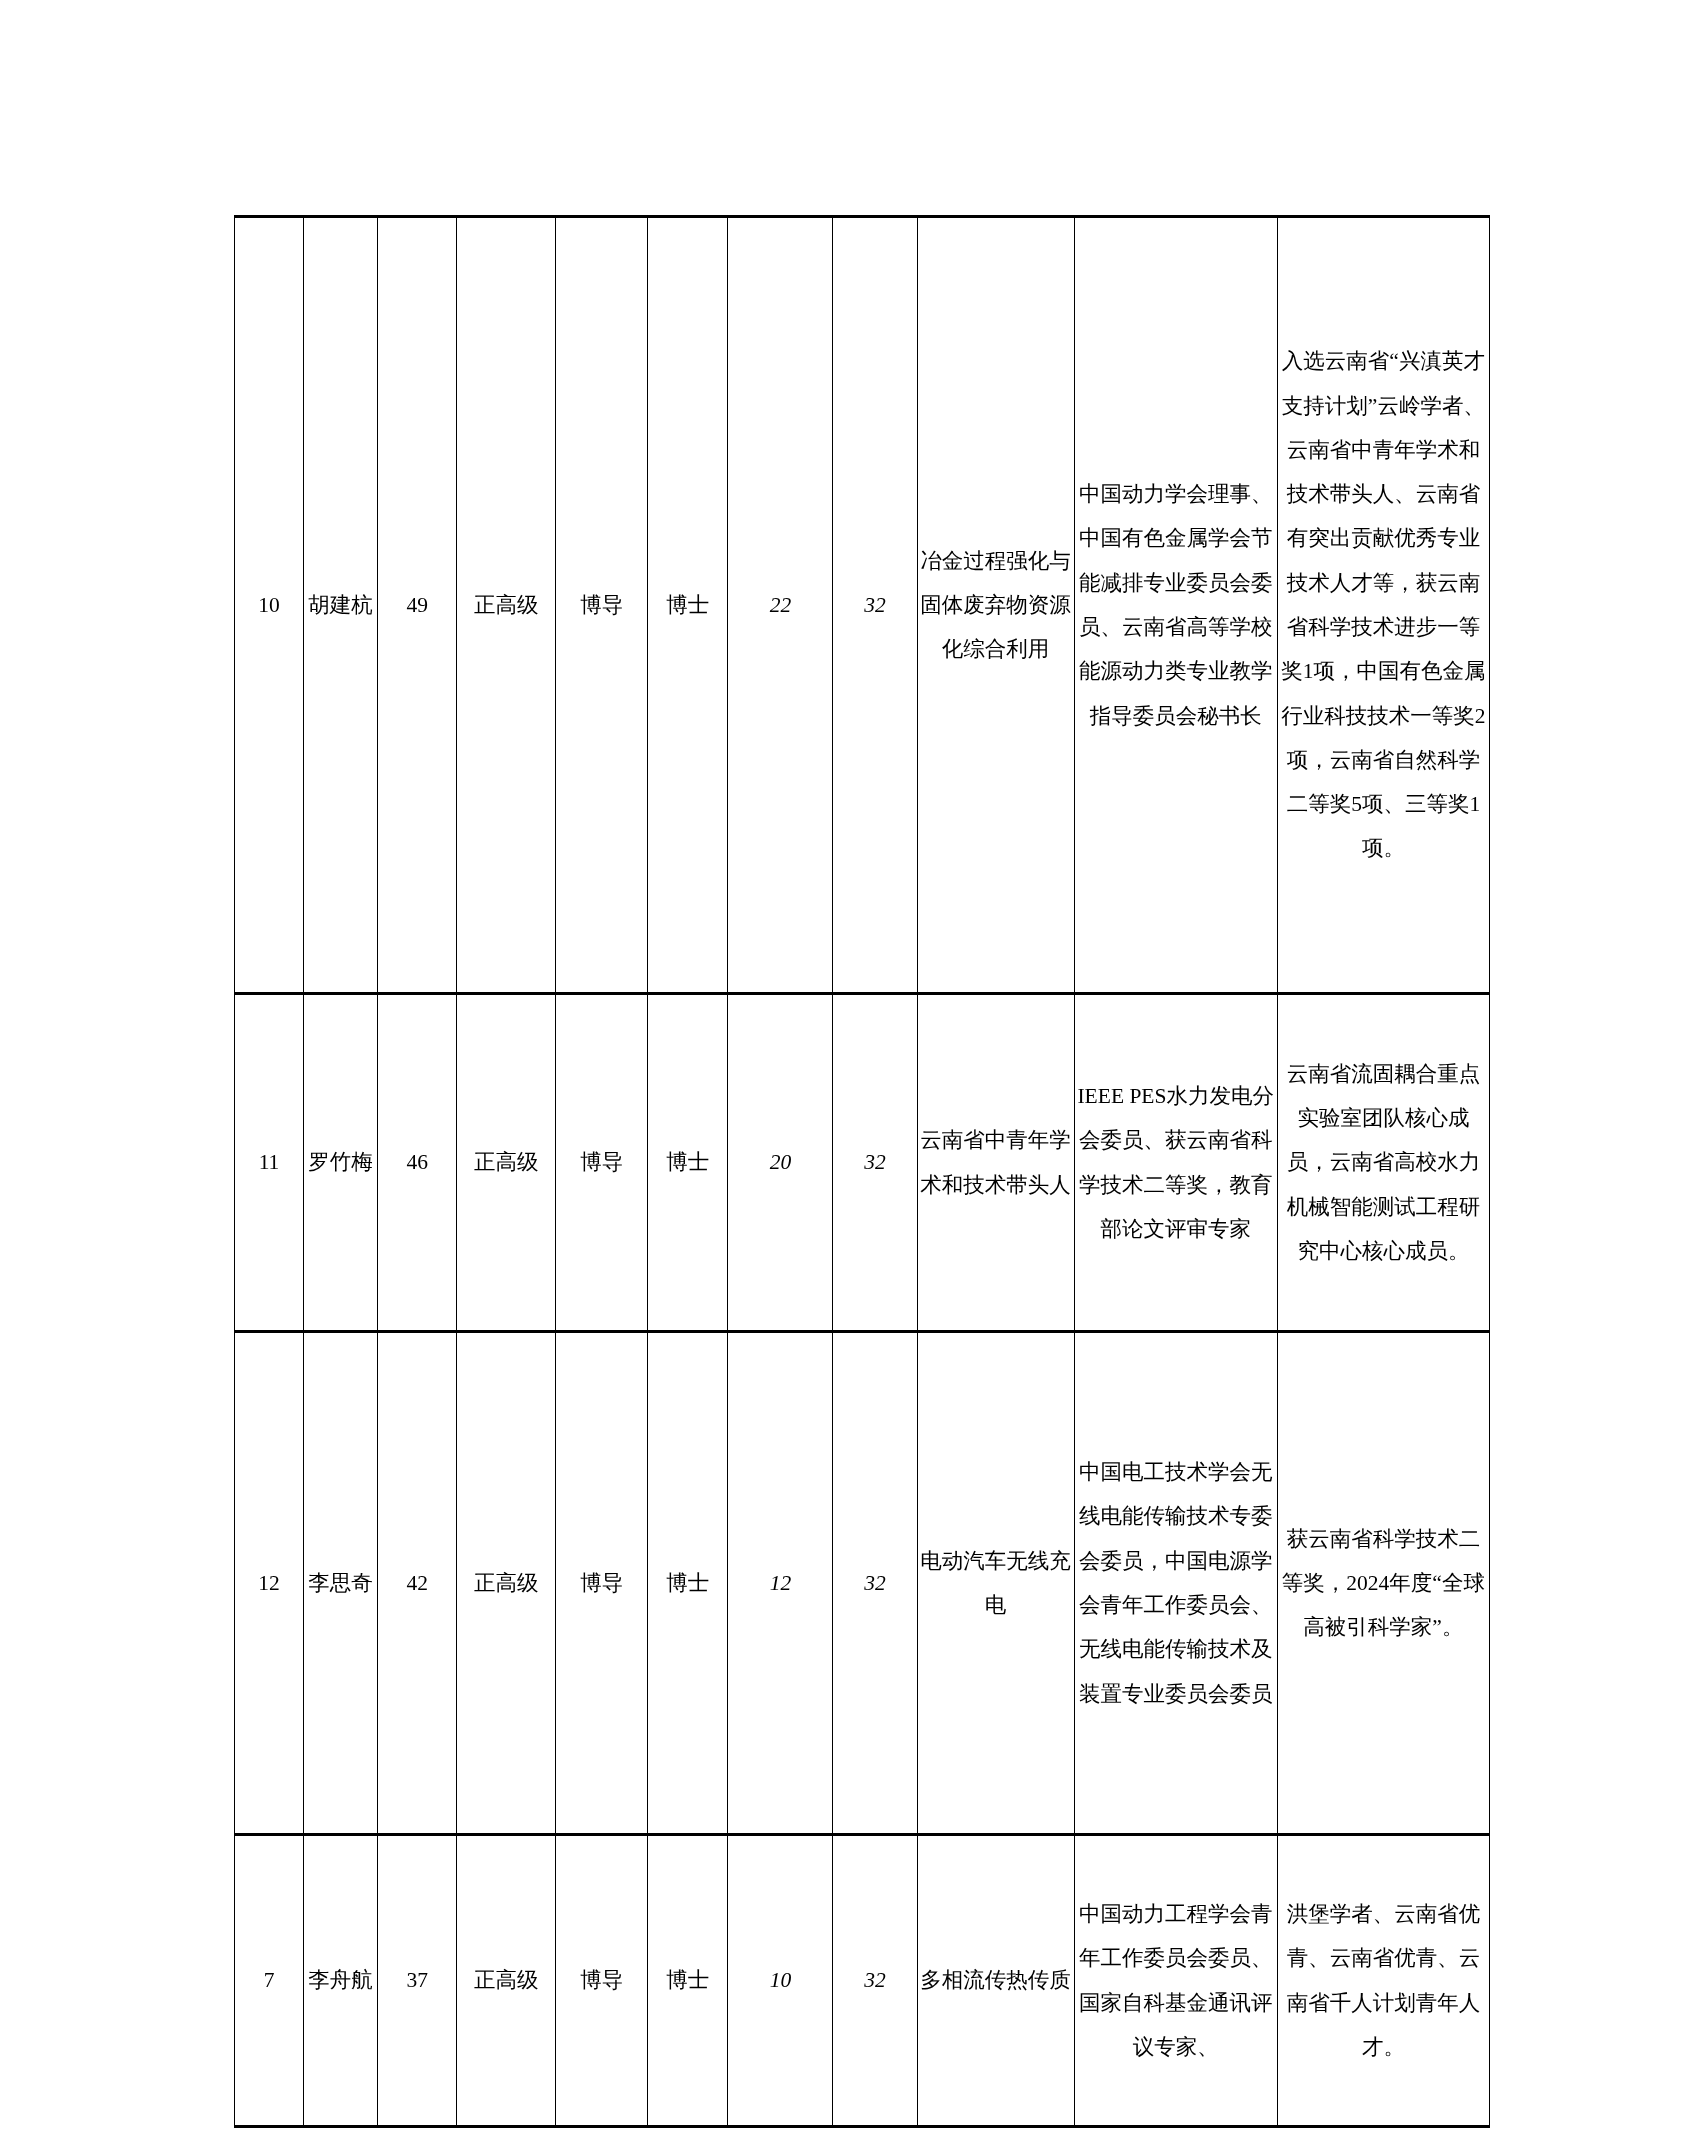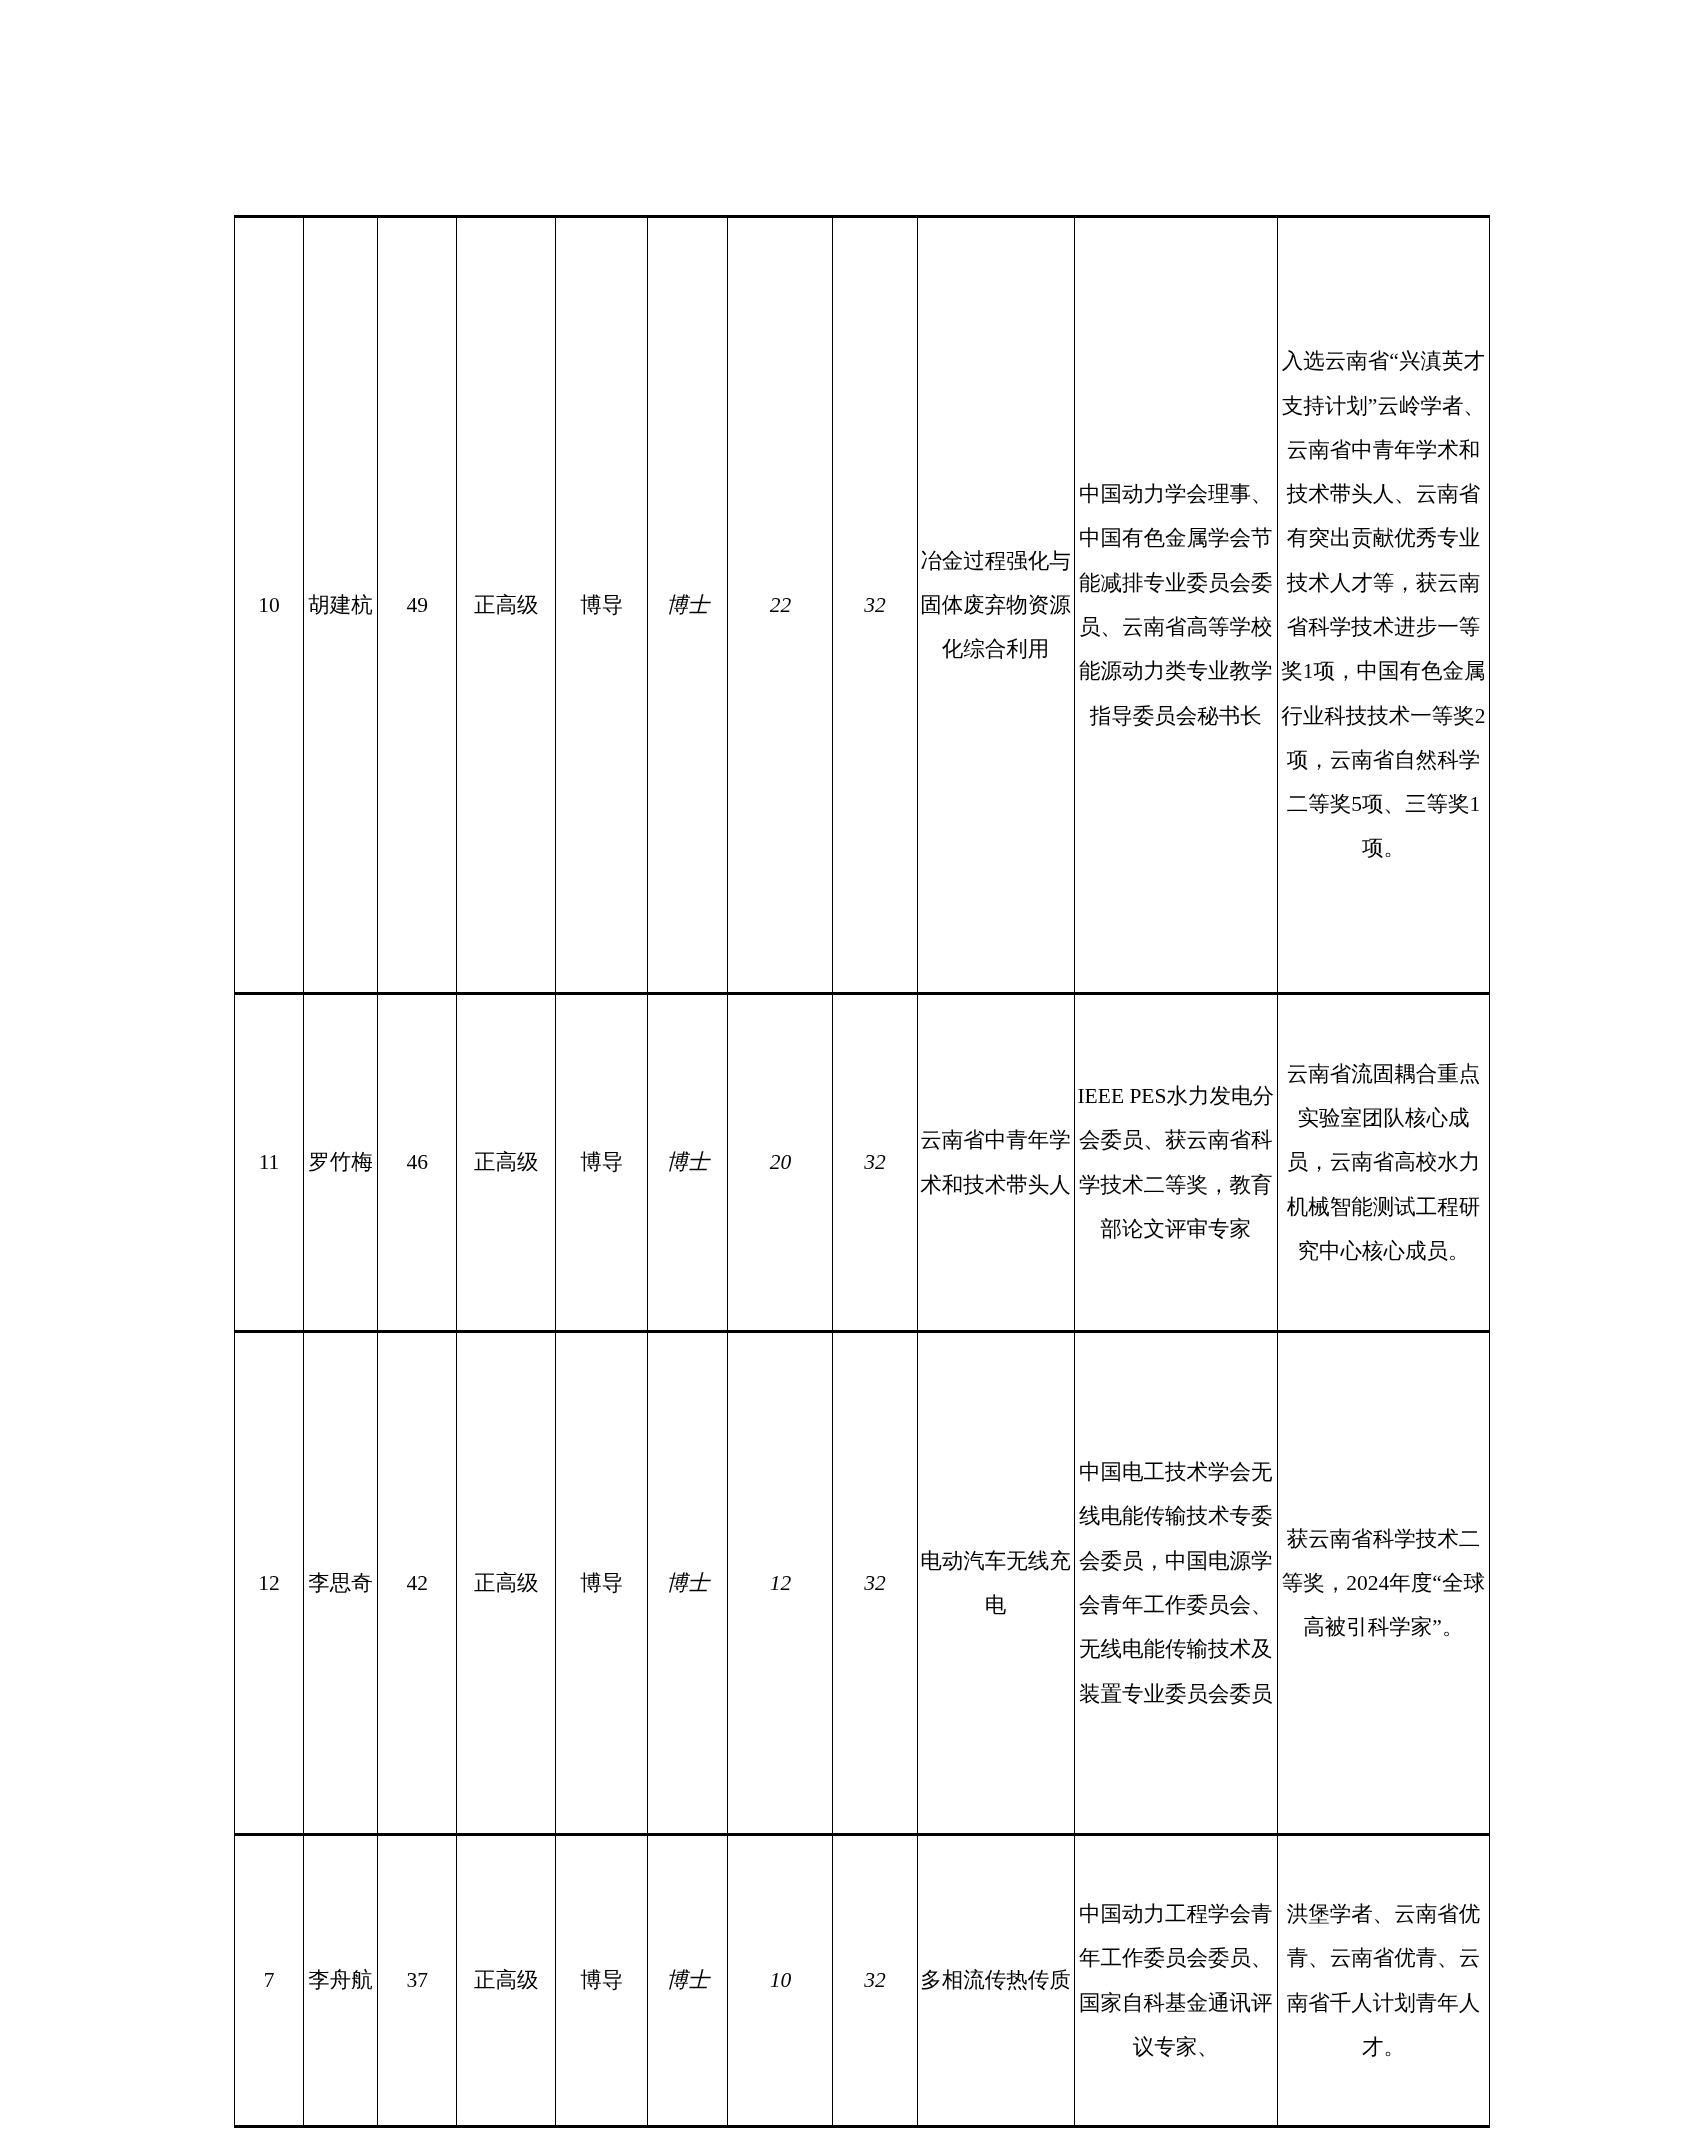--- a/index.html
+++ b/index.html
@@ -46,21 +46,21 @@
   tr.r0 { height: 777px; }
   tr.r1 { height: 338px; }
   tr.r2 { height: 503px; }
   tr.r3 { height: 292px; }
 
   td.c-no      { padding: 0 4.3px; }
   td.c-name    { padding: 0 24px; line-height: 2.7; margin-top: 41px; }
   td.c-age     { padding: 0 4.3px; }
   td.c-title   { padding: 0 19.4px; font-family: Liberation Serif, serif; }
   td.c-mentor  { padding: 0 17px; }
-  td.c-degree  { padding: 0 27.5px; font-style: italic; }
+  td.c-degree  { padding: 0 27.5px; }
   td.c-num     { padding: 0 4.3px; font-style: italic; }
   td.c-research {
     padding: 0 26px;
     text-align: justify;
     text-align-last: center;
     text-justify: inter-character;
   }
   td.c-posts {
     padding: 0 34px;
     text-align: justify;

